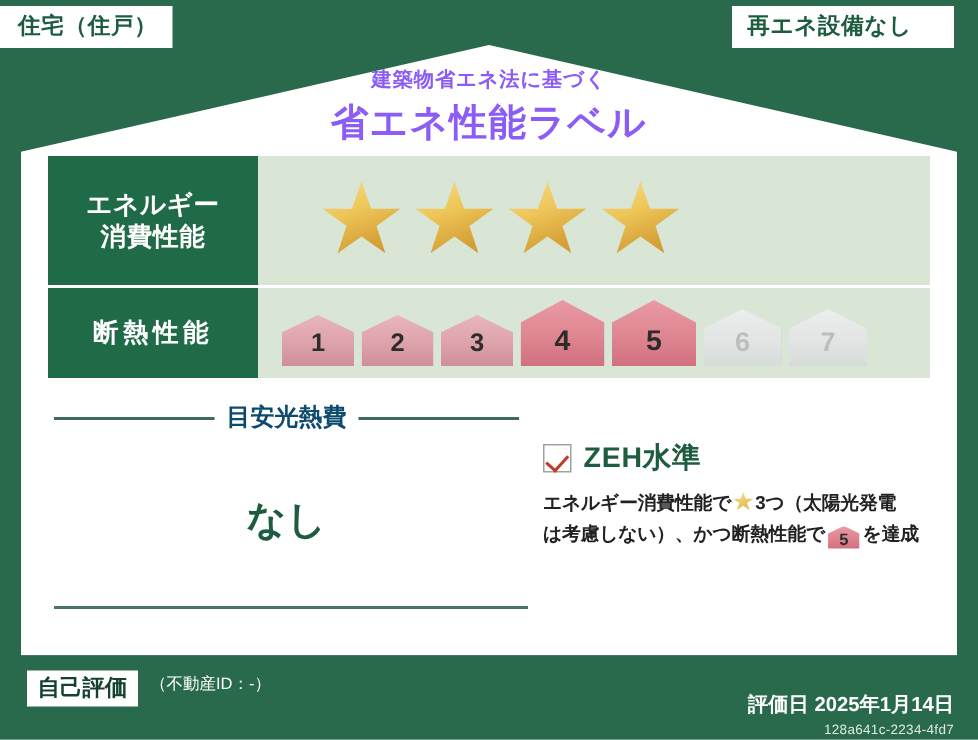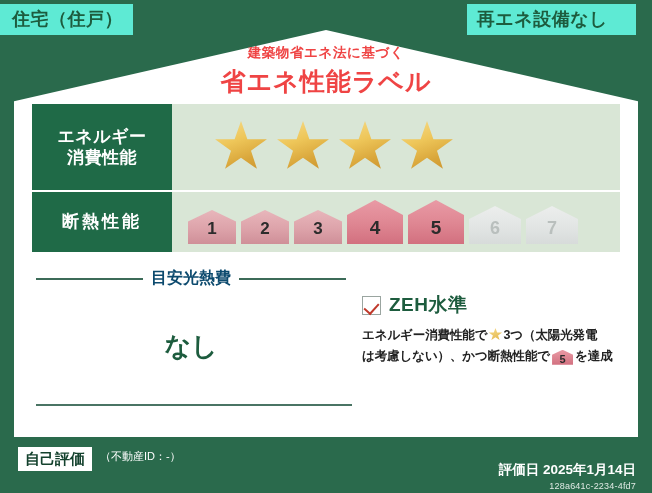--- a/index.html
+++ b/index.html
@@ -11,42 +11,42 @@
 
   
   #label-root {
     position: absolute; inset: 0;
     background: #2a6a4c;
   }
 
   
   .corner-badge {
     position: absolute; top: 4px;
-    background: #5eead4; color: #1d5c3e;
-    font-weight: bold; font-size: 18px;
+    background: #ffffff; color: #1d5c3e;
+    font-weight: bold; font-size: 15px;
     padding: 6px 10px 7px 10px;
     letter-spacing: .5px;
     line-height: 1;
     white-space: nowrap;
   }
   #badge-type  { left: 0px;  padding-left: 12px; }
   #badge-renew { right: 16px; padding-right: 28px; }
 
   
   #panel {
     position: absolute;
     left: 14px; top: 30px; width: 624px; height: 407px;
     background: #ffffff;
     -webkit-clip-path: polygon(0% 17.5%, 50% 0%, 100% 17.5%, 100% 100%, 0% 100%);
     clip-path: polygon(0% 17.5%, 50% 0%, 100% 17.5%, 100% 100%, 0% 100%);
   }
 
   #title-block {
     position: absolute; left: 0; right: 0; top: 14px;
-    text-align: center; color: #ef4444;
+    text-align: center; color: #8b5cf6;
   }
   #title-sub {
     font-size: 13.5px; font-weight: bold; letter-spacing: .6px;
     margin-bottom: 3px;
   }
   #title-main {
     font-size: 25px; font-weight: bold; letter-spacing: 1px;
   }
 
   

